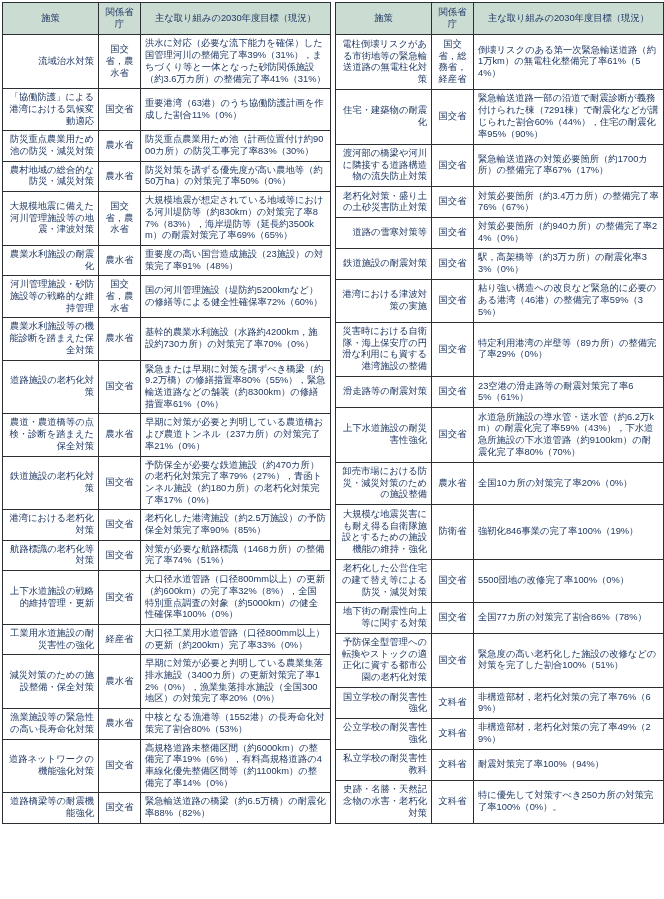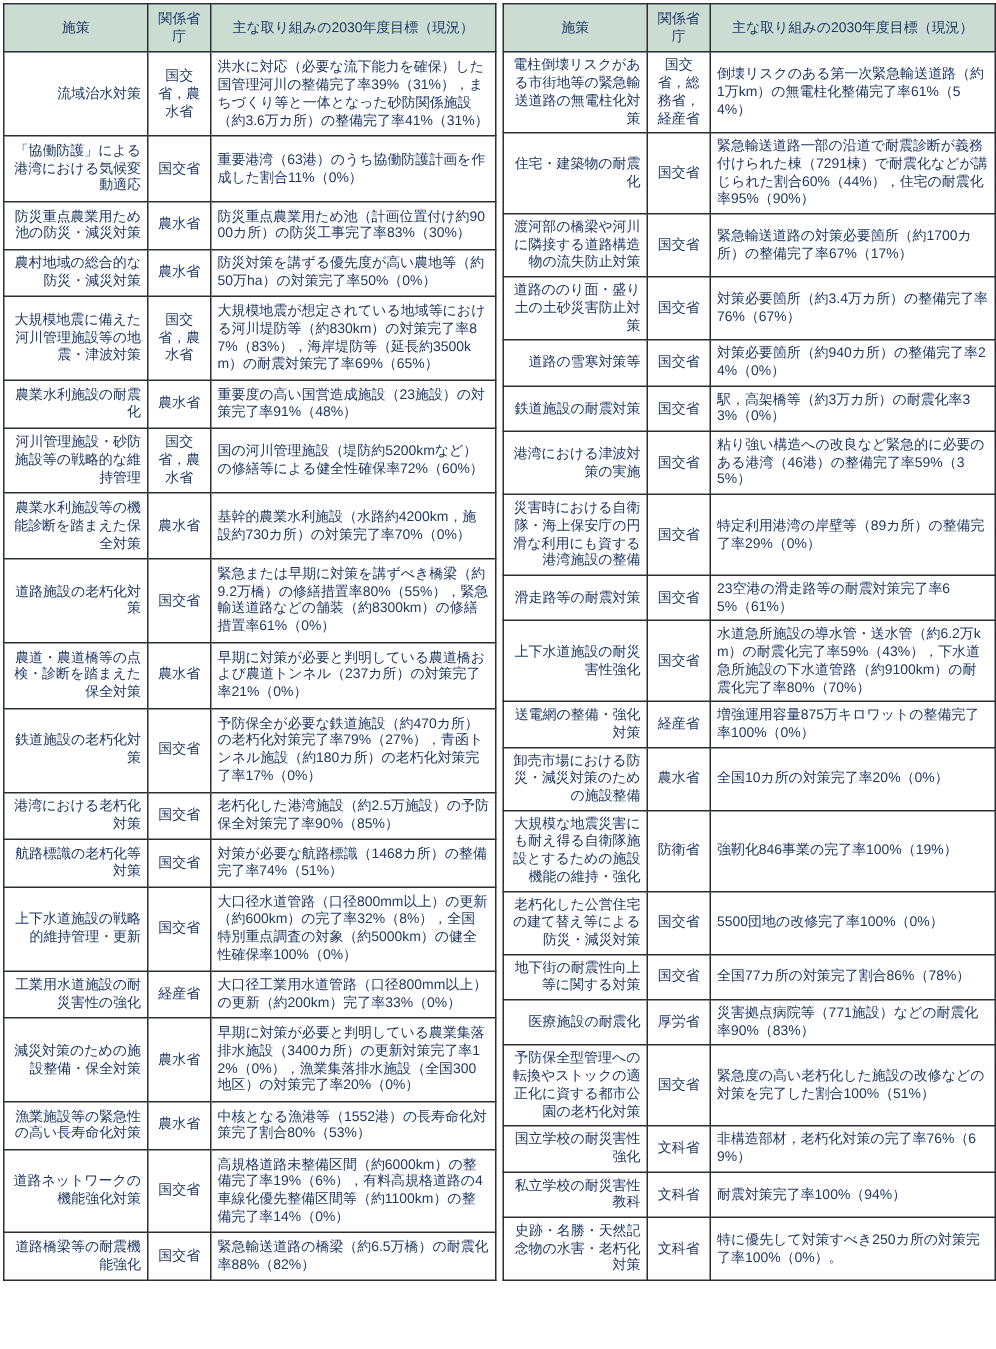--- a/index.html
+++ b/index.html
@@ -174,21 +174,21 @@
           <td class="measure-cell">住宅・建築物の耐震化</td>
           <td class="ministry-cell">国交省</td>
           <td class="target-cell">緊急輸送道路一部の沿道で耐震診断が義務付けられた棟（7291棟）で耐震化などが講じられた割合60%（44%），住宅の耐震化率95%（90%）</td>
         </tr>
         <tr>
           <td class="measure-cell">渡河部の橋梁や河川に隣接する道路構造物の流失防止対策</td>
           <td class="ministry-cell">国交省</td>
           <td class="target-cell">緊急輸送道路の対策必要箇所（約1700カ所）の整備完了率67%（17%）</td>
         </tr>
         <tr>
-          <td class="measure-cell">道路ののり面・盛り土の土砂災害防止対策</td>
+          <td class="measure-cell">老朽化対策・盛り土の土砂災害防止対策</td>
           <td class="ministry-cell">国交省</td>
           <td class="target-cell">対策必要箇所（約3.4万カ所）の整備完了率76%（67%）</td>
         </tr>
         <tr>
           <td class="measure-cell">道路の雪寒対策等</td>
           <td class="ministry-cell">国交省</td>
           <td class="target-cell">対策必要箇所（約940カ所）の整備完了率24%（0%）</td>
         </tr>
         <tr>
           <td class="measure-cell">鉄道施設の耐震対策</td>
@@ -207,25 +207,20 @@
         </tr>
         <tr>
           <td class="measure-cell">滑走路等の耐震対策</td>
           <td class="ministry-cell">国交省</td>
           <td class="target-cell">23空港の滑走路等の耐震対策完了率65%（61%）</td>
         </tr>
         <tr>
           <td class="measure-cell">上下水道施設の耐災害性強化</td>
           <td class="ministry-cell">国交省</td>
           <td class="target-cell">水道急所施設の導水管・送水管（約6.2万km）の耐震化完了率59%（43%），下水道急所施設の下水道管路（約9100km）の耐震化完了率80%（70%）</td>
-        </tr>
-        <tr>
-          <td class="measure-cell">送電網の整備・強化対策</td>
-          <td class="ministry-cell">経産省</td>
-          <td class="target-cell">増強運用容量875万キロワットの整備完了率100%（0%）</td>
         </tr>
         <tr>
           <td class="measure-cell">卸売市場における防災・減災対策のための施設整備</td>
           <td class="ministry-cell">農水省</td>
           <td class="target-cell">全国10カ所の対策完了率20%（0%）</td>
         </tr>
         <tr>
           <td class="measure-cell">大規模な地震災害にも耐え得る自衛隊施設とするための施設機能の維持・強化</td>
           <td class="ministry-cell">防衛省</td>
           <td class="target-cell">強靭化846事業の完了率100%（19%）</td>
@@ -234,33 +229,33 @@
           <td class="measure-cell">老朽化した公営住宅の建て替え等による防災・減災対策</td>
           <td class="ministry-cell">国交省</td>
           <td class="target-cell">5500団地の改修完了率100%（0%）</td>
         </tr>
         <tr>
           <td class="measure-cell">地下街の耐震性向上等に関する対策</td>
           <td class="ministry-cell">国交省</td>
           <td class="target-cell">全国77カ所の対策完了割合86%（78%）</td>
         </tr>
         <tr>
-          <td class="measure-cell">医療施設の耐震化</td>
-          <td class="ministry-cell">厚労省</td>
-          <td class="target-cell">災害拠点病院等（771施設）などの耐震化率90%（83%）</td>
-        </tr>
-        <tr>
           <td class="measure-cell">予防保全型管理への転換やストックの適正化に資する都市公園の老朽化対策</td>
           <td class="ministry-cell">国交省</td>
           <td class="target-cell">緊急度の高い老朽化した施設の改修などの対策を完了した割合100%（51%）</td>
         </tr>
         <tr>
           <td class="measure-cell">国立学校の耐災害性強化</td>
           <td class="ministry-cell">文科省</td>
           <td class="target-cell">非構造部材，老朽化対策の完了率76%（69%）</td>
+        </tr>
+        <tr>
+          <td class="measure-cell">公立学校の耐災害性強化</td>
+          <td class="ministry-cell">文科省</td>
+          <td class="target-cell">非構造部材，老朽化対策の完了率49%（29%）</td>
         </tr>
         <tr>
           <td class="measure-cell">私立学校の耐災害性教科</td>
           <td class="ministry-cell">文科省</td>
           <td class="target-cell">耐震対策完了率100%（94%）</td>
         </tr>
         <tr>
           <td class="measure-cell">史跡・名勝・天然記念物の水害・老朽化対策</td>
           <td class="ministry-cell">文科省</td>
           <td class="target-cell">特に優先して対策すべき250カ所の対策完了率100%（0%）。</td>

